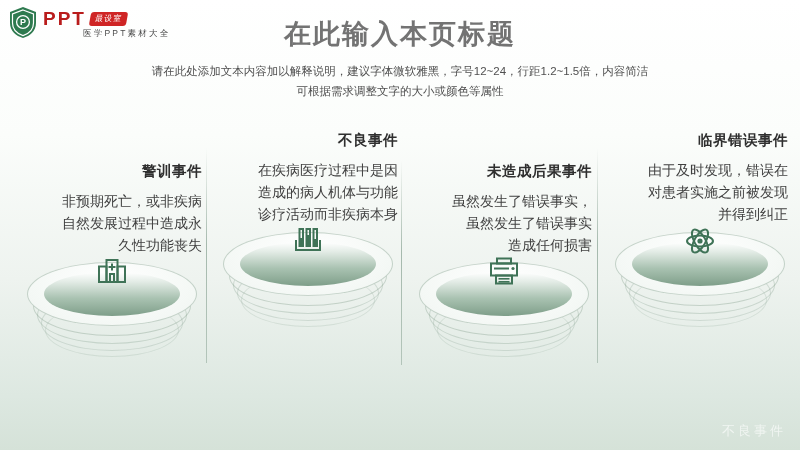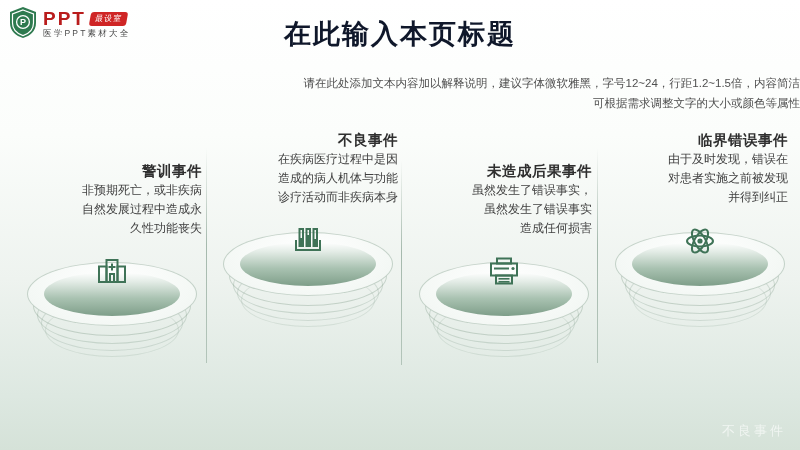--- a/index.html
+++ b/index.html
@@ -12,34 +12,34 @@
   .slide{position:absolute;inset:0;}
 
   
   .logo{position:absolute;left:8px;top:6px;display:flex;align-items:flex-start;gap:5px;}
   .shield{width:30px;height:33px;position:relative;flex:0 0 auto;}
   .shield svg{display:block;}
   .logo-txt{display:flex;flex-direction:column;gap:1px;padding-top:3px;}
   .logo-row1{display:flex;align-items:center;gap:4px;}
   .logo-ppt{font-size:19px;font-weight:bold;color:#b91c1c;letter-spacing:2px;line-height:1;}
   .logo-badge{background:#cf2525;color:#fff;font-size:8px;line-height:1;padding:3px 5px 3px 5px;border-radius:3px;transform:skewX(-10deg);letter-spacing:1px;}
-  .logo-sub{font-size:8.5px;color:#4a4a4a;letter-spacing:2.2px;line-height:1;}
+  .logo-sub{font-size:8.5px;color:#4a4a4a;letter-spacing:2.2px;line-height:1;margin-left:40px;}
 
   
   .title{position:absolute;top:16px;left:0;width:800px;text-align:center;
-    font-size:27px;font-weight:bold;color:#0f172a;letter-spacing:2px;}
-  .subtitle{position:absolute;top:74px;left:0;width:800px;text-align:right;
+    font-size:27px;font-weight:bold;color:#737373;letter-spacing:2px;}
+  .subtitle{position:absolute;top:62px;left:0;width:800px;text-align:center;
     font-size:11.5px;color:#4f4f4f;line-height:1.72;}
   .subtitle div{white-space:nowrap;}
 
   
   .cols{position:absolute;left:0;top:120px;width:800px;height:250px;}
   .col{position:absolute;top:0;width:196px;text-align:right;}
   .col .heading{font-size:14.5px;font-weight:bold;color:#2f2f2f;letter-spacing:.5px;}
-  .col .body{font-size:12px;color:#3f3f3f;line-height:1.58;}
+  .col .body{font-size:14px;color:#3f3f3f;line-height:1.58;margin-top:9px;}
   .col .body div{white-space:nowrap;}
 
   .c1{left:6px;top:42px;}
   .c2{left:202px;top:11px;}
   .c3{left:396px;top:42px;}
   .c4{left:592px;top:11px;}
 
   
   .divider{position:absolute;width:1px;background:linear-gradient(to bottom,rgba(160,180,168,0) 0%,rgba(140,165,150,.75) 45%,rgba(140,165,150,.55) 100%);}
   .d1{left:206px;top:148px;height:215px;}

